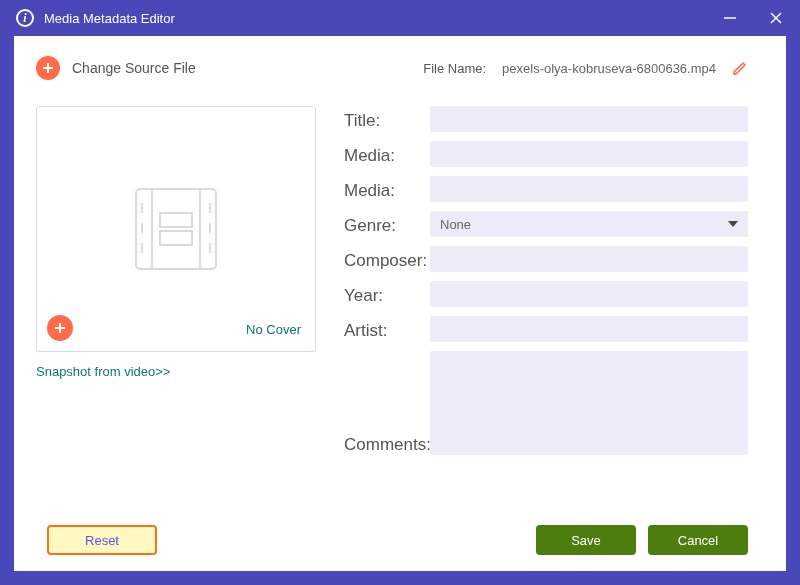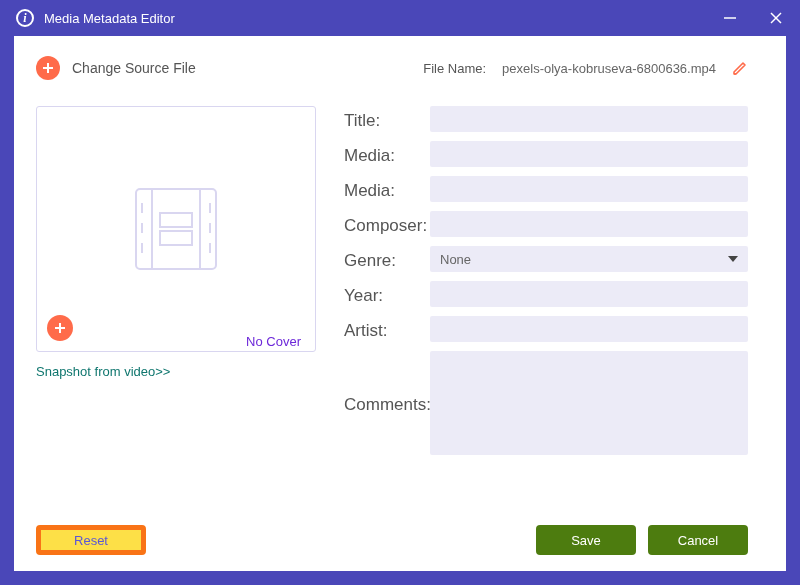--- a/index.html
+++ b/index.html
@@ -114,41 +114,41 @@
     bottom: 10px;
     width: 26px; height: 26px;
     border-radius: 50%;
     background: #ff6b4a;
     display: flex; align-items: center; justify-content: center;
     cursor: pointer;
   }
   .no-cover {
     position: absolute;
     right: 14px;
-    bottom: 2px;
-    font-size: 13px;
-    color: #6d28d9;
+    bottom: 14px;
+    font-size: 13px;
+    color: #0f766e;
   }
   .snapshot-link {
     margin-top: 12px;
     font-size: 13px;
     color: #0f766e;
     cursor: pointer;
   }
   .right-col {
     flex: 1;
     display: flex;
     flex-direction: column;
     gap: 9px;
   }
   .field-row {
     display: flex;
     align-items: center;
   }
-  .field-row.top { align-items: center; }
+  .field-row.top { align-items: flex-end; }
   .field-label {
     width: 86px;
     font-size: 17px;
     color: #555;
     padding-top: 4px;
   }
   .field-input {
     flex: 1;
     height: 26px;
     background: #ecebf7;
@@ -199,24 +199,25 @@
     min-width: 96px;
     border-radius: 4px;
     font-size: 13px;
     display: flex;
     align-items: center;
     justify-content: center;
     cursor: pointer;
     border: none;
   }
   .btn.reset {
-    border: 5px solid #f97316;
-    background: #fde047;
+    border: 2px solid #f97316;
+    background: #fef9c3;
     color: #5a57d6;
     min-width: 110px;
+    margin-left: 11px;
   }
   .btn.save, .btn.cancel {
     background: #4d7c0f;
     color: #fff;
     min-width: 100px;
   }
   .right-btns { margin-left: auto; display: flex; gap: 12px; }
 </style>
 </head>
 <body>
@@ -302,33 +303,33 @@
           <div class="field-label">Media:</div>
           <input class="field-input" value="" style="">
         </div>
 
         <div class="field-row">
           <div class="field-label">Media:</div>
           <input class="field-input" value="" style="">
         </div>
 
         <div class="field-row">
-          <div class="field-label">Composer:</div>
-          <input class="field-input" value="" style="">
-        </div>
-
-        <div class="field-row">
           <div class="field-label">Genre:</div>
           <div class="field-select">
             <span>None</span>
             <span class="chevron"></span>
           </div>
         </div>
 
         <div class="field-row">
+          <div class="field-label">Composer:</div>
+          <input class="field-input" value="" style="">
+        </div>
+
+        <div class="field-row">
           <div class="field-label">Year:</div>
           <input class="field-input" value="" style="">
         </div>
 
         <div class="field-row">
           <div class="field-label">Artist:</div>
           <input class="field-input" value="" style="">
         </div>
 
         <div class="field-row top">

